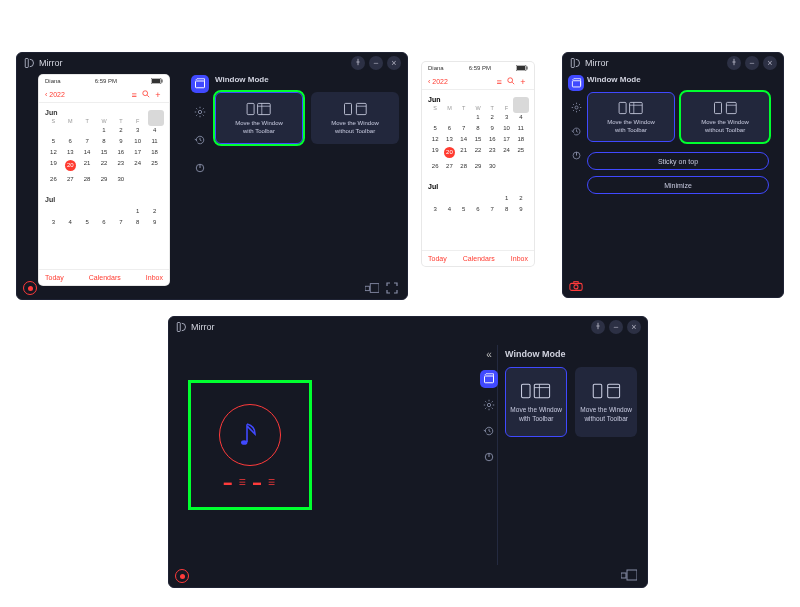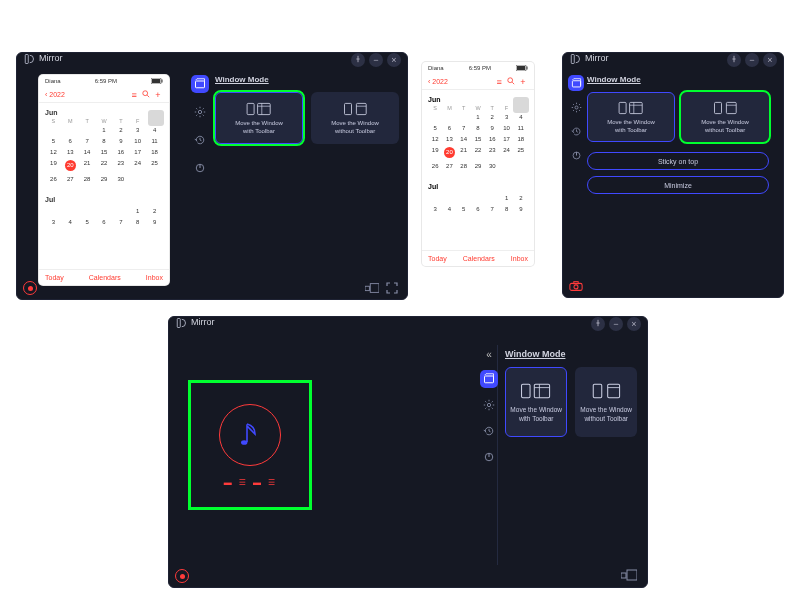--- a/index.html
+++ b/index.html
@@ -19,21 +19,21 @@
     left: 16px; top: 52px;
     width: 392px; height: 248px;
     background: #151823;
     border-radius: 6px;
     border: 1px solid #1e2233;
     overflow: hidden;
   }
   .titlebar {
     height: 20px;
     display: flex;
-    align-items: flex-start;
+    align-items: center;
     padding: 0 6px;
     color: #d4d6e0;
     font-size: 9px;
   }
   .titlebar .app-icon {
     width: 12px; height: 12px;
     margin-right: 4px;
   }
   .titlebar .spacer { flex: 1; }
   .titlebar .win-btn {
@@ -160,21 +160,20 @@
   .panel-w1 {
     position: absolute;
     left: 198px; right: 8px;
     top: 22px; bottom: 22px;
     color: #d0d2de;
   }
   .panel-header {
     font-size: 8px;
     font-weight: 600;
     margin-bottom: 8px;
-    text-decoration: underline;
   }
   .mode-row {
     display: flex;
     gap: 8px;
   }
   .mode-card {
     width: 88px;
     height: 52px;
     border-radius: 6px;
     background: #22273c;

